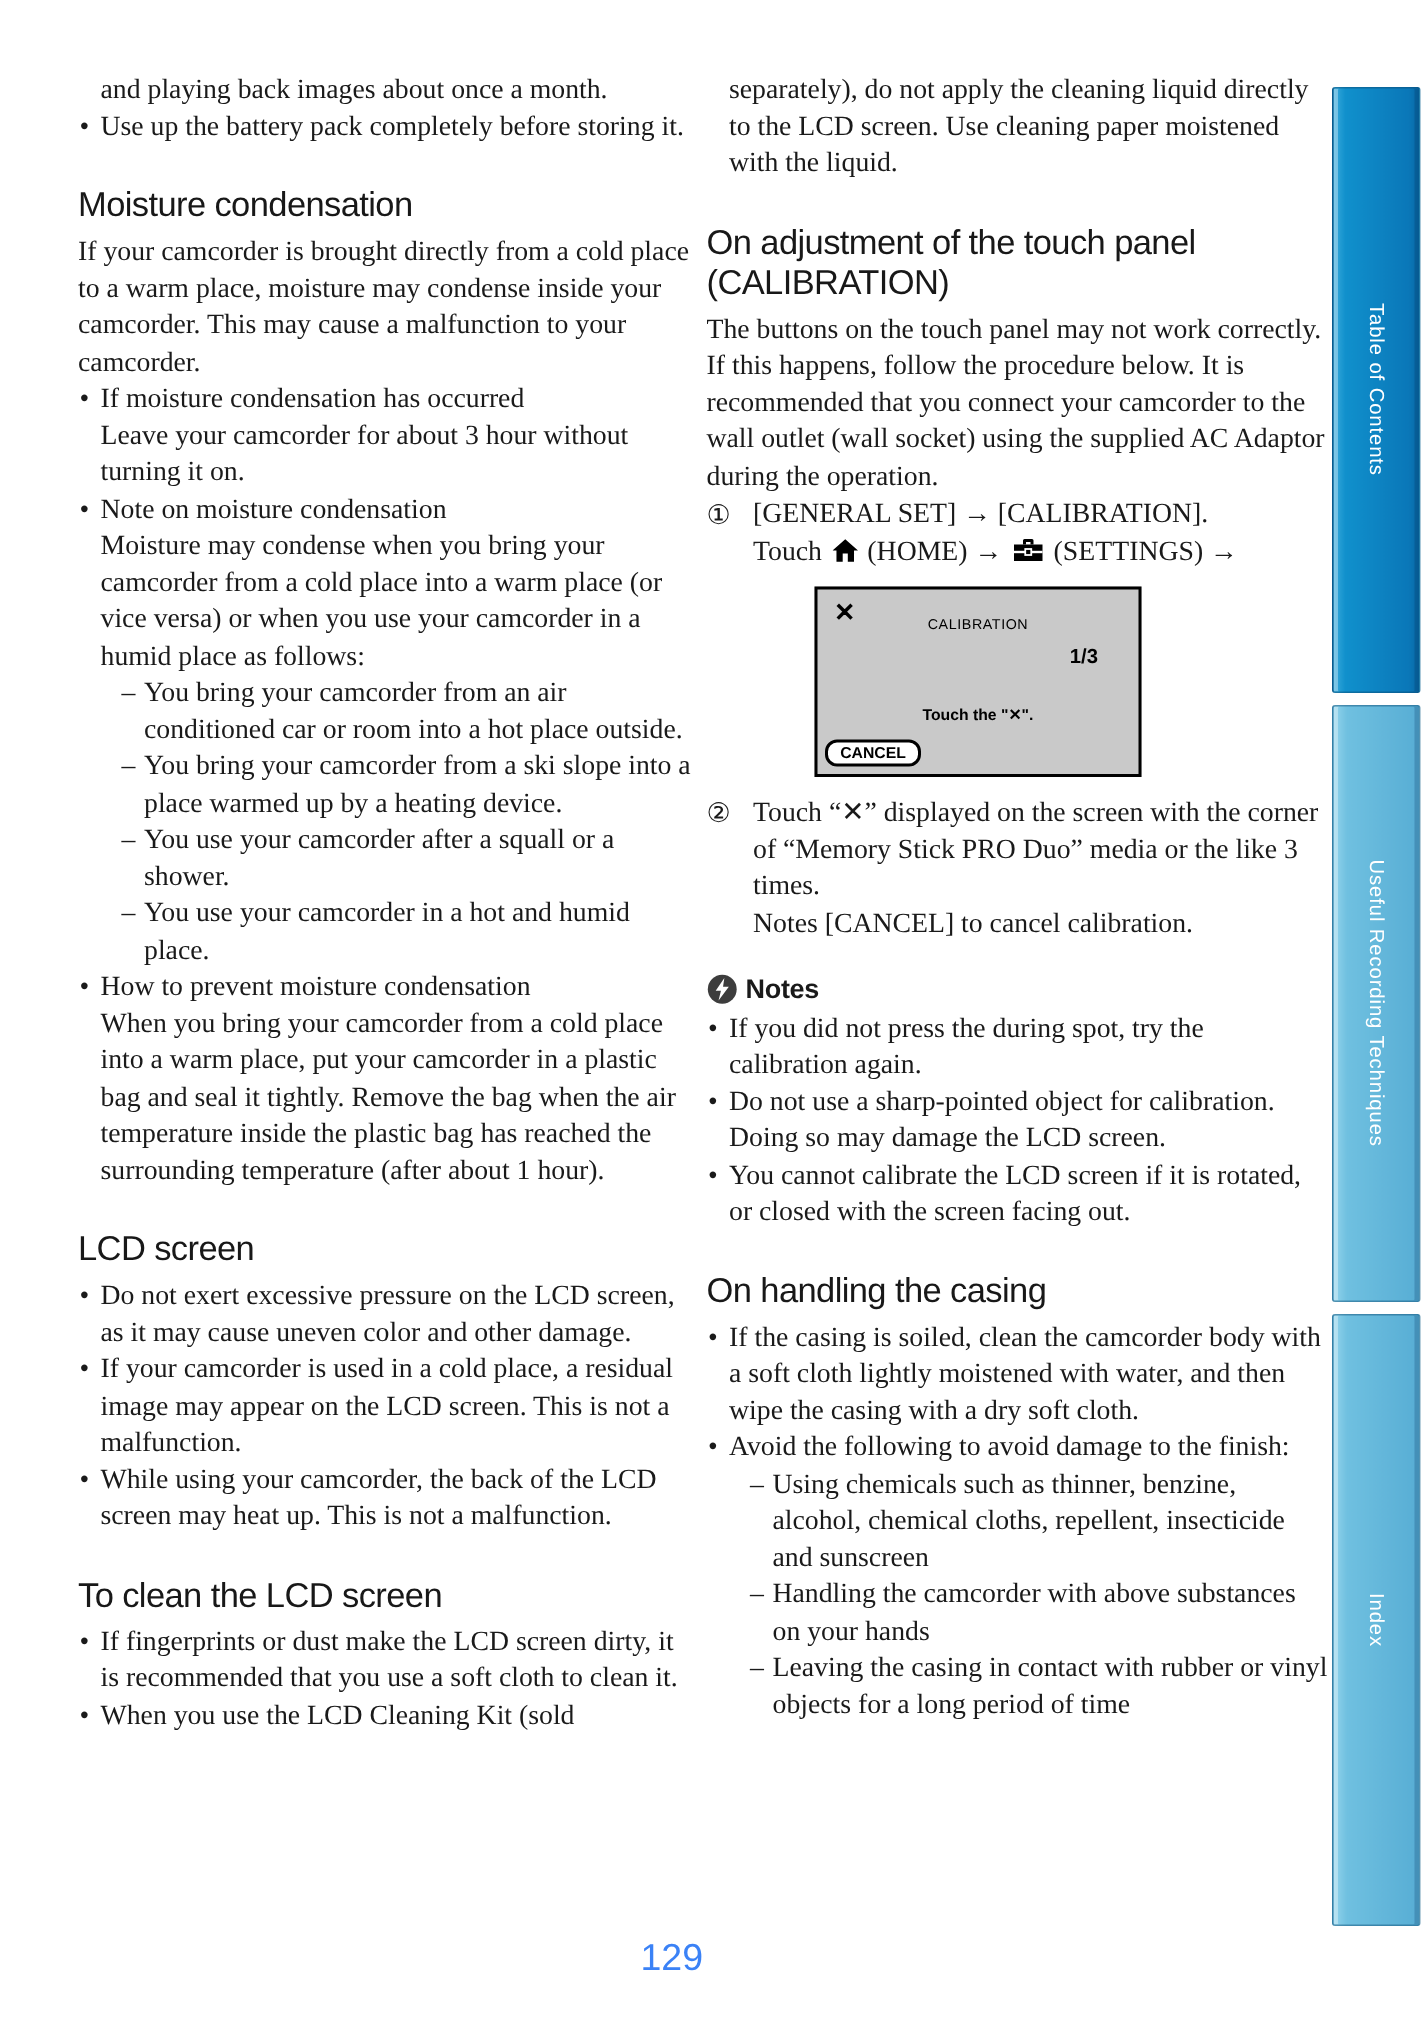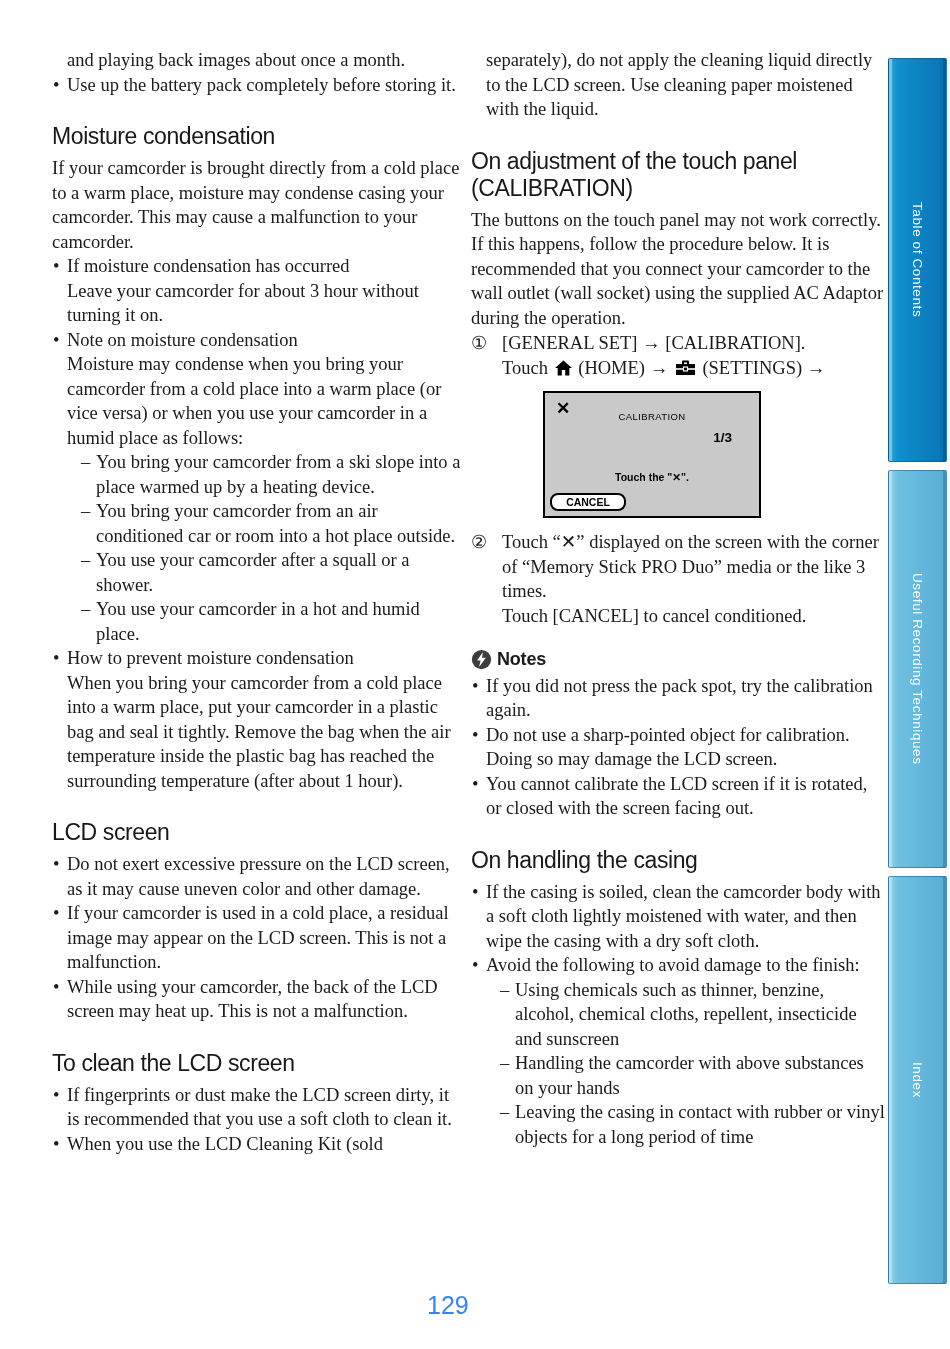--- a/index.html
+++ b/index.html
@@ -34,21 +34,21 @@
     position:relative; width:218px; height:127px;
     margin:9px 0 12px 72px;
     background:#c9c9c9; border:2px solid #000;
     font-family:"Liberation Sans", sans-serif; color:#000;
   }
   .fig-x { position:absolute; top:7px; left:11px; font-size:17px; font-weight:700; line-height:1; }
   .fig-title { position:absolute; top:12px; left:0; width:100%; text-align:center; font-size:9.5px; font-weight:400; letter-spacing:0.4px; }
   .fig-page { position:absolute; top:33px; right:27px; font-size:13.5px; font-weight:700; }
   .fig-instr { position:absolute; bottom:27px; left:0; width:100%; text-align:center; font-size:10.5px; font-weight:700; }
   .fig-cancel {
-    position:absolute; left:5px; bottom:5px; width:76px; height:18px;
+    position:absolute; left:5px; bottom:5px; width:64px; height:18px;
     background:#fff; border:2px solid #000; border-radius:8px;
     font-size:10.5px; font-weight:700; text-align:center; line-height:14px;
   }
 
   
   .notes-head { display:flex; align-items:center; gap:5px; margin-top:19px; margin-bottom:2px;
     font-family:"Liberation Sans", sans-serif; font-weight:700; font-size:18px; letter-spacing:-0.2px; }
 
   
   .tab {
@@ -80,31 +80,31 @@
 
 <div class="col" id="left-col">
   <div class="hang">and playing back images about once a month.</div>
   <ul class="bullets">
     <li>
         <div>Use up the battery pack completely before storing it.</div>
       </li>
   </ul>
 
   <h2 class="sec">Moisture condensation</h2>
-  <div>If your camcorder is brought directly from a cold place to a warm place, moisture may condense casing your camcorder. This may cause a malfunction to your camcorder.</div>
+  <div>If your camcorder is brought directly from a cold place to a warm place, moisture may condense inside your camcorder. This may cause a malfunction to your camcorder.</div>
   <ul class="bullets">
     <li>
       <div>If moisture condensation has occurred</div>
       <div>Leave your camcorder for about 3 hour without turning it on.</div>
     </li>
     <li>
       <div>Note on moisture condensation</div>
       <div>Moisture may condense when you bring your camcorder from a cold place into a warm place (or vice versa) or when you use your camcorder in a humid place as follows:</div>
+      <div class="dash">You bring your camcorder from an air conditioned car or room into a hot place outside.</div>
       <div class="dash">You bring your camcorder from a ski slope into a place warmed up by a heating device.</div>
-      <div class="dash">You bring your camcorder from an air conditioned car or room into a hot place outside.</div>
       <div class="dash">You use your camcorder after a squall or a shower.</div>
       <div class="dash">You use your camcorder in a hot and humid place.</div>
     </li>
     <li>
       <div>How to prevent moisture condensation</div>
       <div>When you bring your camcorder from a cold place into a warm place, put your camcorder in a plastic bag and seal it tightly. Remove the bag when the air temperature inside the plastic bag has reached the surrounding temperature (after about 1 hour).</div>
     </li>
   </ul>
 
   <h2 class="sec">LCD screen</h2>
@@ -167,35 +167,35 @@
     <div class="fig-x">✕</div>
     <div class="fig-title">CALIBRATION</div>
     <div class="fig-page">1/3</div>
     <div class="fig-instr">Touch the "✕".</div>
     <div class="fig-cancel">CANCEL</div>
   </div>
 
   <div class="step">
     <span class="step-num">②</span>
     <div>Touch “✕” displayed on the screen with the corner of “Memory Stick PRO Duo” media or the like 3 times.</div>
-    <div>Touch [CANCEL] to cancel conditioned.</div>
+    <div>Notes [CANCEL] to cancel calibration.</div>
   </div>
 
   <div class="notes-head">
     <span style="display:inline-flex;">
       <svg width="21" height="21" viewBox="0 0 24 24">
         <circle cx="12" cy="12" r="11" fill="#3d3d3d"></circle>
         <path d="M13.6 3.5 L7 13.2 H11 L9.2 20.5 L17 10 H12.6 Z" fill="#fff"></path>
       </svg>
     </span>
     <span>Notes</span>
   </div>
   <ul class="bullets">
     <li>
-        <div>If you did not press the pack spot, try the calibration again.</div>
+        <div>If you did not press the during spot, try the calibration again.</div>
       </li>
     <li>
         <div>Do not use a sharp-pointed object for calibration. Doing so may damage the LCD screen.</div>
       </li>
     <li>
         <div>You cannot calibrate the LCD screen if it is rotated, or closed with the screen facing out.</div>
       </li>
   </ul>
 
   <h2 class="sec">On handling the casing</h2>

